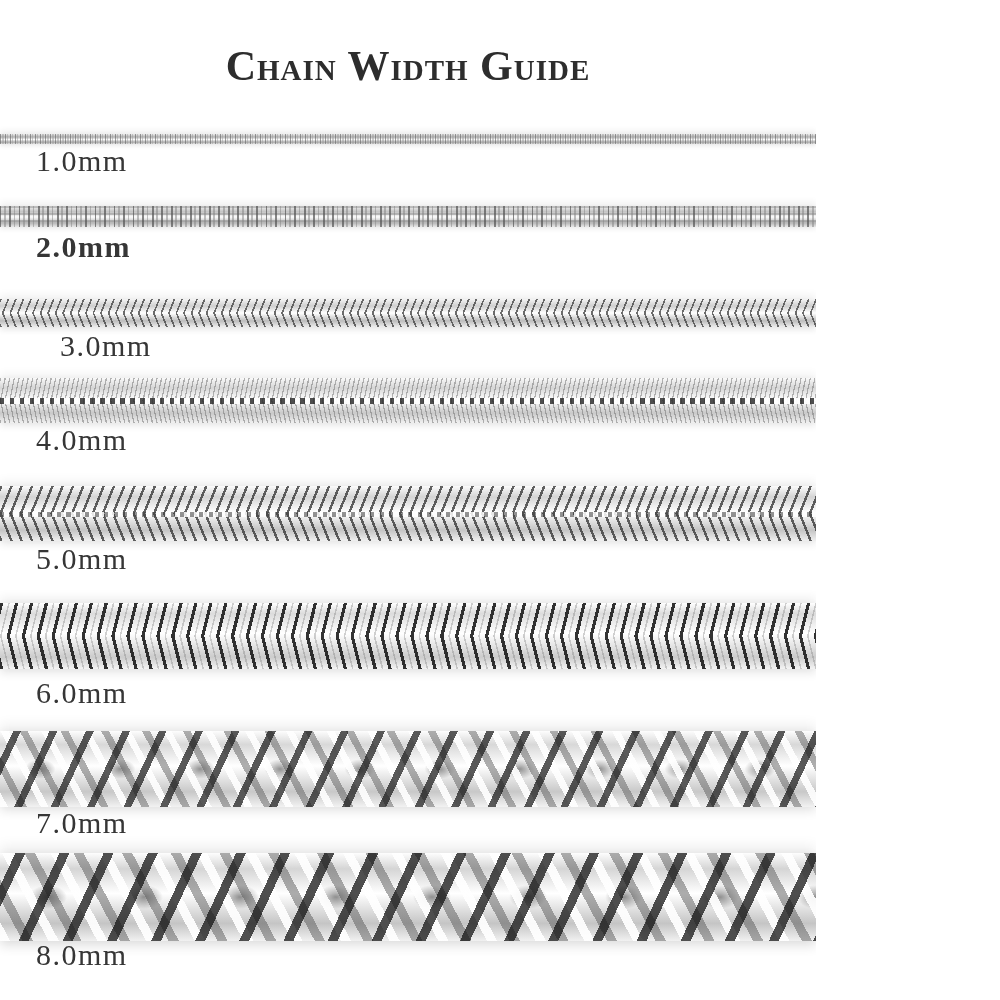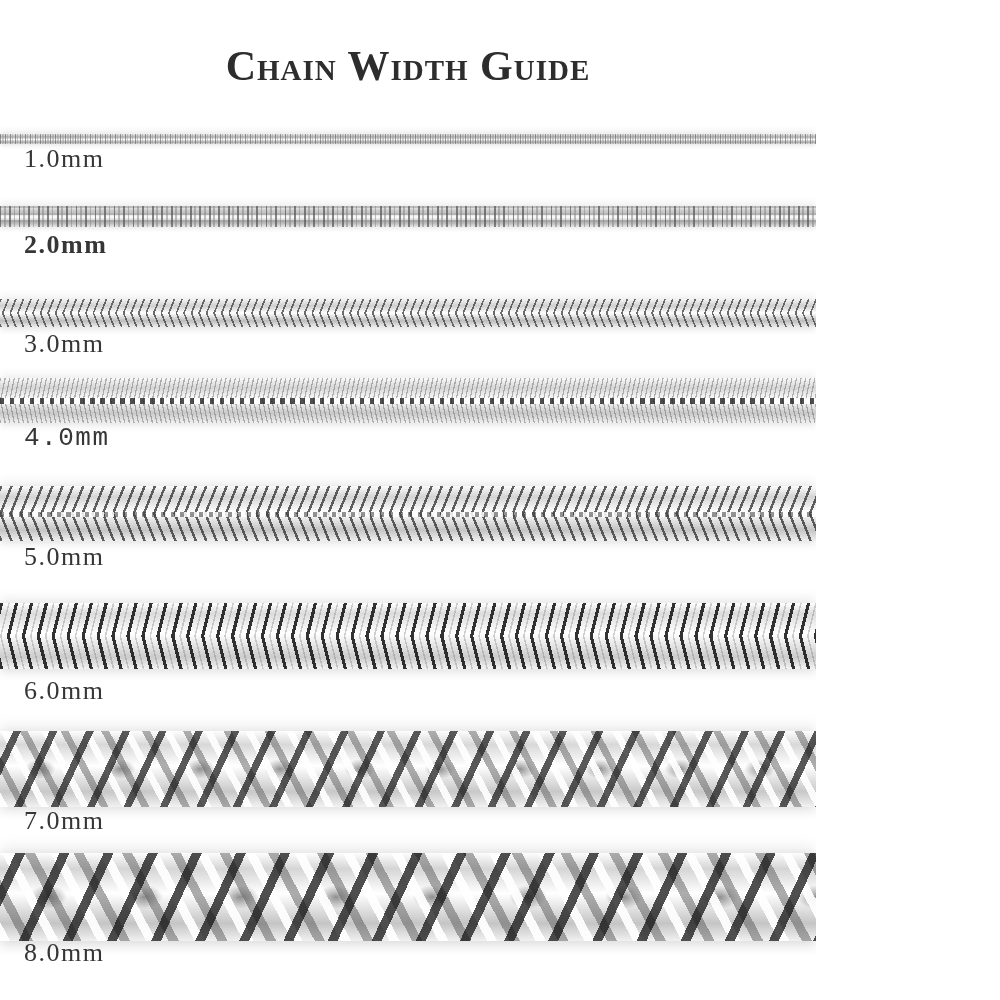--- a/index.html
+++ b/index.html
@@ -22,22 +22,22 @@
     width: 100%;
     text-align: center;
     font-size: 42px;
     font-weight: 600;
     font-variant: small-caps;
     letter-spacing: 1px;
     color: #2d2d2d;
   }
   .width-label {
     position: absolute;
-    left: 24px;
-    font-size: 26px;
+    left: 36px;
+    font-size: 30px;
     color: #363636;
     letter-spacing: 1.5px;
   }
   .chain {
     position: absolute;
     left: 0;
     right: 0;
     overflow: hidden;
   }
   .chain .half {
@@ -170,22 +170,22 @@
         rgba(255,255,255,.92) 0 9px, rgba(255,255,255,0) 9px 20px,
         rgba(90,90,90,.5) 20px 29px, rgba(255,255,255,0) 29px 43px),
       radial-gradient(ellipse 27px 17px at 48px 50%, rgba(15,15,15,.45), rgba(0,0,0,0) 70%),
       linear-gradient(180deg,#fdfdfd,#d5d5d5 18%,#ffffff 46%,#c5c5c5 80%,#f1f1f1);
     background-size: auto, auto, 96px 100%, auto;
     box-shadow: 0 -6px 13px rgba(0,0,0,.08), 0 5px 11px rgba(0,0,0,.12);
   }
 
   .label-1 { top: 144px; }
   .label-2 { top: 230px; font-weight: bold; }
-  .label-3 { top: 329px; }
-  .label-4 { top: 423px; font-family: Liberation Mono, monospace; }
+  .label-3 { top: 329px; margin-left: 24px; }
+  .label-4 { top: 423px; }
   .label-5 { top: 542px; }
   .label-6 { top: 676px; text-align: right; }
   .label-7 { top: 806px; }
   .label-8 { top: 938px; }
 </style>
 </head>
 <body>
 
 <div id="canvas">
 

